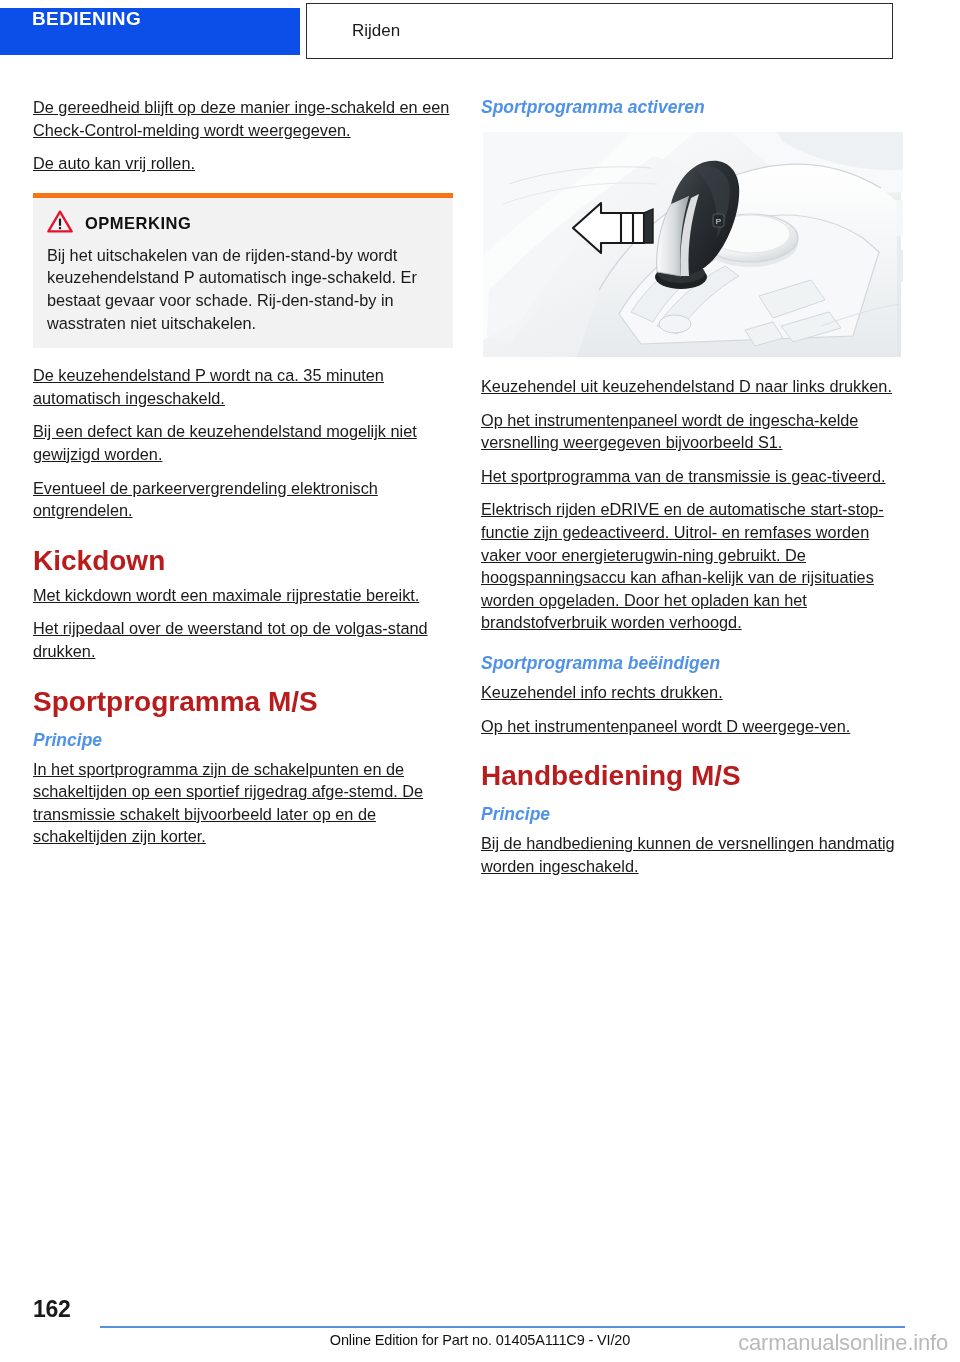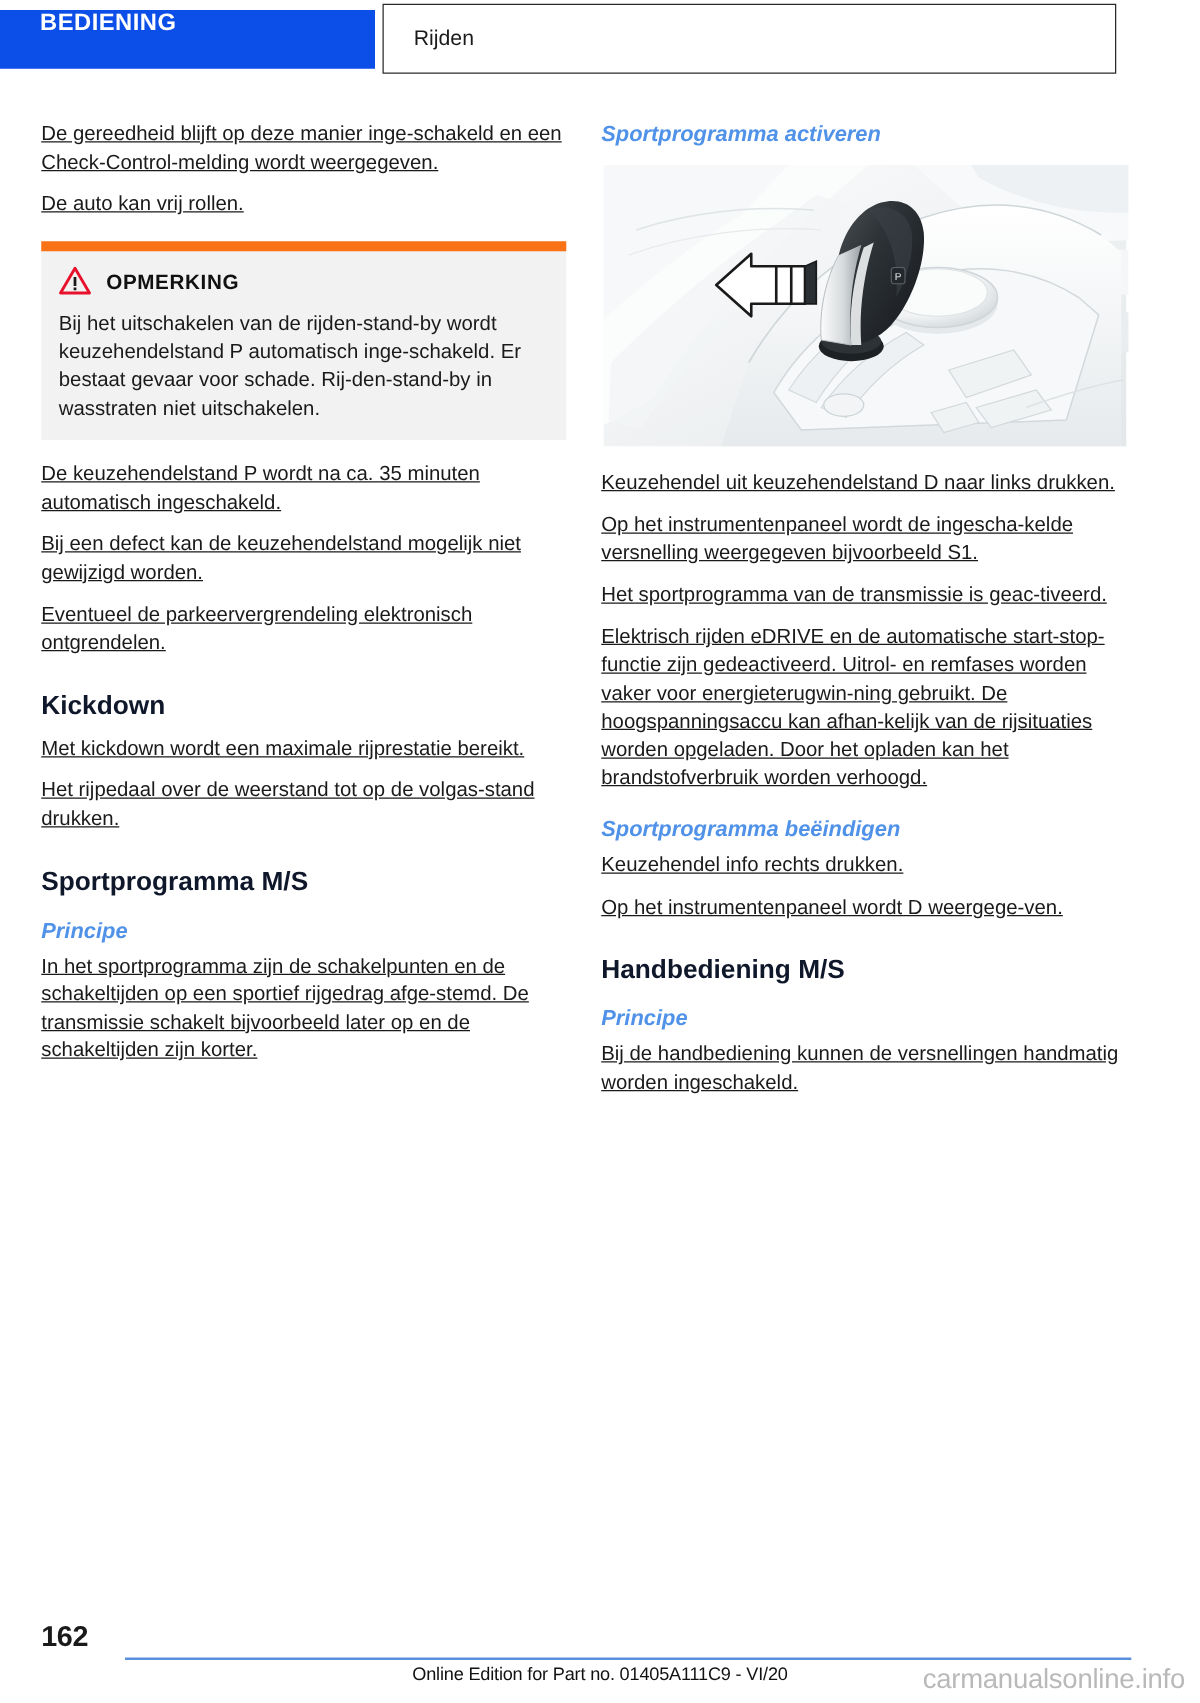--- a/index.html
+++ b/index.html
@@ -45,20 +45,21 @@
     position: absolute;
     left: 306px;
     top: 3px;
     width: 587px;
     height: 56px;
     border: 1px solid #2b2b2b;
     background: #ffffff;
     box-sizing: border-box;
     display: flex;
     align-items: center;
+    padding-left: 21px;
   }
   .header-tab-label {
     font-size: 17px;
     color: #1a1a1a;
     margin-left: 24px;
   }
 
   
   .content {
     position: absolute;
@@ -77,40 +78,40 @@
   p.body {
     font-size: 16.3px;
     line-height: 22.6px;
     margin: 0 0 11px 0;
     color: #1a1a1a;
     text-decoration: underline;
   }
   p.body:last-child { margin-bottom: 0; }
 
   h2.sect {
-    font-size: 21px;
-    font-weight: bold;
-    color: #0f172a;
+    font-size: 28px;
+    font-weight: bold;
+    color: #b91c1c;
     margin: 26px 0 10px 0;
     line-height: 26px;
   }
   h3.sub {
     font-size: 17.5px;
     font-weight: bold;
     color: #4f92e8;
     margin: 18px 0 7px 0;
     line-height: 22px;
     font-style: italic;
   }
   h3.sub.tight { margin-top: 14px; }
 
   
   .notice {
     background: #f2f2f2;
-    border-top: 8px solid #f97316;
+    border-top: 5px solid #f97316;
     padding: 12px 14px 14px 14px;
     margin: 18px 0 16px 0;
     box-sizing: border-box;
   }
   .notice-head {
     display: flex;
     align-items: center;
     margin-bottom: 7px;
   }
   .warn-icon { display: block; }

